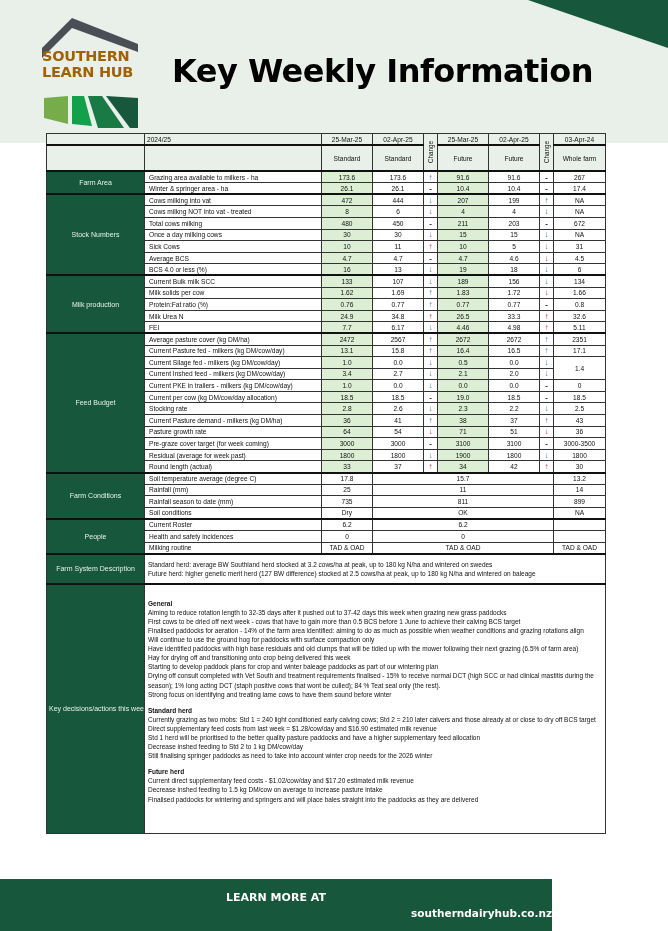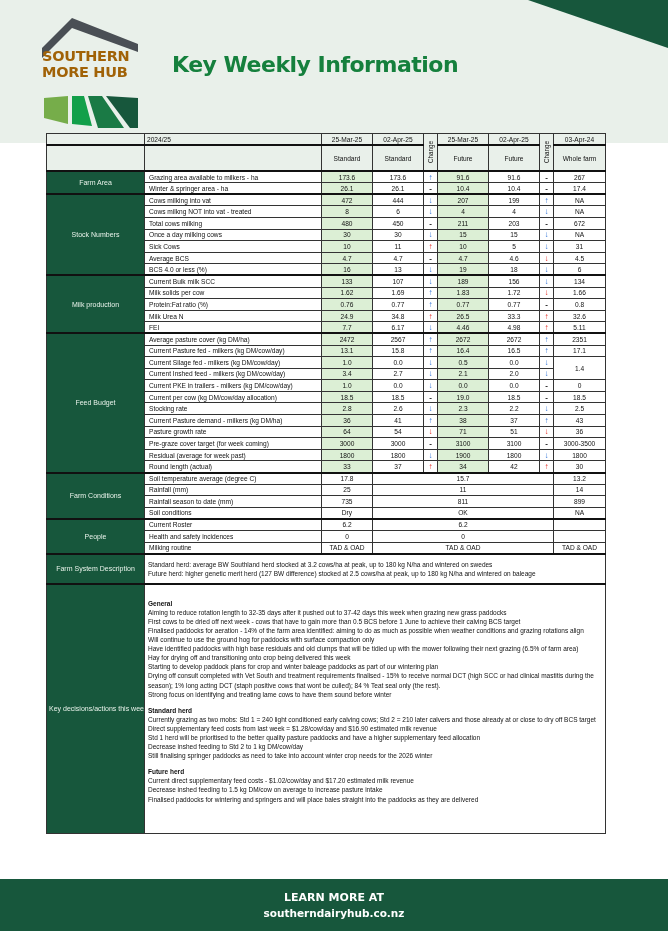--- a/index.html
+++ b/index.html
@@ -6,21 +6,21 @@
   html, body { width: 668px; height: 931px; overflow: hidden; background: #ffffff; }
   body { position: relative; font-family: "Liberation Sans", sans-serif; color: #111; }
 
   .header-band { position: absolute; left: 0; top: 0; width: 668px; height: 143px; background: #e9f0ea; }
   .corner-tri { position: absolute; right: 0; top: 0; width: 0; height: 0;
     border-top: 48px solid #17573c; border-left: 140px solid transparent; }
   .logo { position: absolute; left: 42px; top: 18px; width: 100px; height: 110px; }
   .logo-text { position: absolute; left: 42px; top: 48px; width: 100px; font-family: "DejaVu Sans", sans-serif;
     font-weight: bold; font-size: 14.5px; line-height: 16px; color: #a16207; letter-spacing: -0.3px; }
   .page-title { position: absolute; left: 172px; top: 52px; font-family: "DejaVu Sans", sans-serif; font-weight: bold;
-    font-size: 22px; color: #15803d; letter-spacing: -0.5px; }
+    font-size: 32px; color: #000000; letter-spacing: -0.5px; }
 
   table.kwi { position: absolute; left: 46px; top: 133px; width: 559px; border-collapse: collapse;
     font-size: 6.6px; table-layout: fixed; }
   table.kwi td { border: 1px solid #333; height: 11.6px; padding: 0 2px; white-space: nowrap; overflow: hidden; }
   .sec { background: #17573c; color: #e8f2ea; text-align: center; font-size: 7px; }
   .lbl { text-align: left; padding-left: 4px !important; }
   .num { text-align: center; }
   .hl { background: #dcefd5; }
   .chg { text-align: center; font-weight: bold; font-size: 8px; }
   .up-blue { color: #2a6fd6; } .down-blue { color: #2a6fd6; }
@@ -28,40 +28,40 @@
   .same { color: #111; }
   .hdr { background: #e9f0ea; text-align: center; }
   .hdr-left { background: #e9f0ea; text-align: left; }
   .vtext { writing-mode: vertical-rl; transform: rotate(180deg); font-size: 6.3px; }
   tr.thick td { border-top: 2px solid #111; }
   .desc { white-space: normal !important; line-height: 9.1px; padding: 2px 3px !important; font-size: 6.5px; }
   .desc b { font-weight: bold; display: block; margin-top: 7px; }
   .desc b.first { margin-top: 12px; }
   .desc div { }
 
-  .footer { position: absolute; left: 0; top: 879px; width: 668px; height: 52px; background: #17573c; text-align: center; color: #fff; }
+  .footer { position: absolute; left: 0; top: 879px; width: 552px; height: 52px; background: #17573c; text-align: center; color: #fff; }
   .footer .f1 { font-family: "DejaVu Sans", sans-serif; font-weight: bold; font-size: 11px; margin-top: 12px; }
-  .footer .f2 { font-family: "DejaVu Sans", sans-serif; font-weight: bold; font-size: 10.5px; margin-top: 3px; }
+  .footer .f2 { font-family: "DejaVu Sans", sans-serif; font-weight: bold; font-size: 10.5px; margin-top: 3px; text-align: right; }
 </style>
 </head>
 <body>
 
 <div class="header-band"></div>
 <div class="corner-tri"></div>
 
 <svg class="logo" viewBox="0 0 100 110">
   <polygon points="0,30 30,0 96,26 96,34 30,10 0,40" fill="#4a4f55"></polygon>
   <polygon points="2,80 26,78 26,106 2,100" fill="#76ad4a"></polygon>
   <polygon points="30,78 42,78 50,108 30,106" fill="#12a04a"></polygon>
   <polygon points="46,78 60,78 82,110 56,110" fill="#1a7a45"></polygon>
   <polygon points="64,78 96,80 96,110 88,110" fill="#17573c"></polygon>
 </svg>
 <div class="logo-text">
   <div>SOUTHERN</div>
-  <div>MORE HUB</div>
+  <div>LEARN HUB</div>
 </div>
 <div class="page-title">Key Weekly Information</div>
 
 <table class="kwi">
   <colgroup>
     <col style="width:98px">
       <col style="width:177px">
       <col style="width:51px">
       <col style="width:51px">
       <col style="width:14px">

